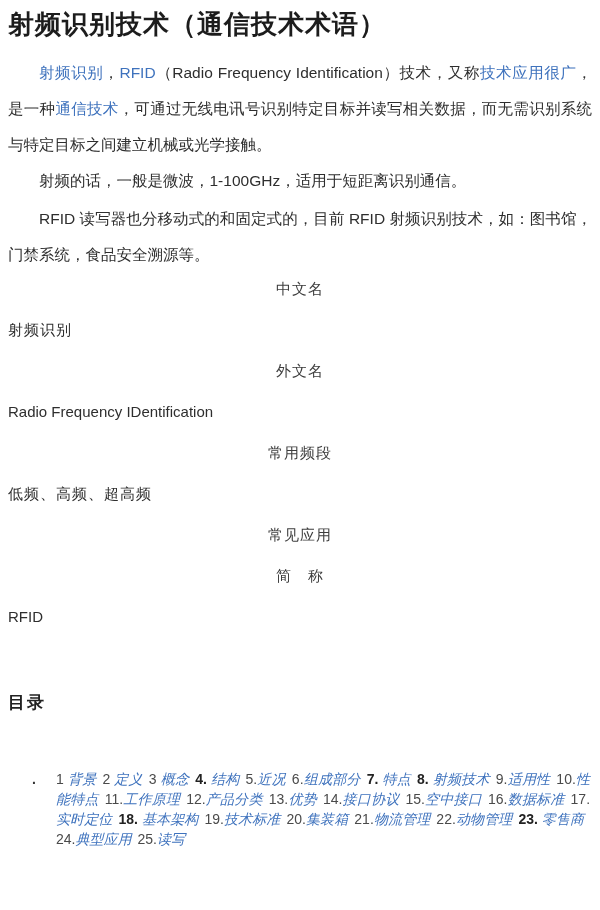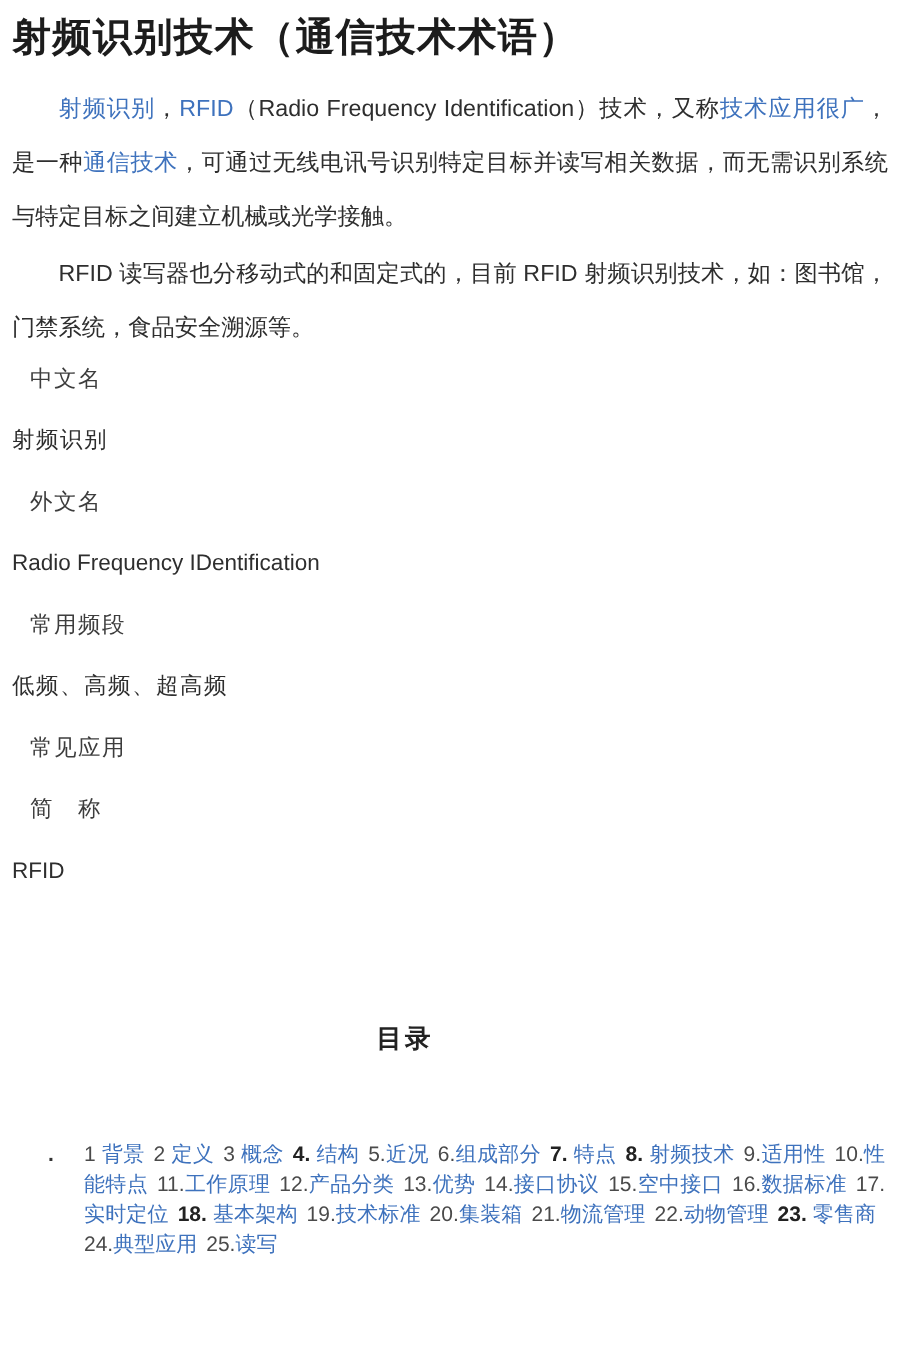--- a/index.html
+++ b/index.html
@@ -21,57 +21,58 @@
   }
   .para.p1 { margin-top: 16px; }
   .para.p3 { margin-top: 2px; }
 
   .link { color: var(--link-color, #3e72bd); cursor: pointer; }
   .plain { color: #2e2e2e; }
 
   .infobox { margin: 6px 0 0 0; padding: 0; }
   .infobox dt {
     font-size: 15px; line-height: 20px; color: #3d3d3d;
-    margin: 0 0 21px 12px; letter-spacing: 1px;
+    margin: 0 0 21px 0; letter-spacing: 1px; text-align: center;
   }
   .infobox dd {
     font-size: 15px; line-height: 20px; color: #2e2e2e;
     margin: 0 0 21px 0; letter-spacing: 1px;
   }
   .infobox dd.latin { letter-spacing: 0; }
 
-  .toc-head-wrap { width: 524px; margin-top: 92px; text-align: center; }
+  .toc-head-wrap { width: 524px; margin-top: 66px; }
   .toc-heading {
     font-size: 17px; line-height: 20px; font-weight: bold;
     color: #222222; margin: 0; display: inline-block; letter-spacing: 2px;
   }
 
   .toc-list { display: flex; margin-top: 56px; }
   .toc-bullet {
     width: 12px; margin-left: 24px; font-size: 14px; line-height: 20px;
     font-weight: bold; color: #333333; flex: none;
   }
   .toc-items {
     flex: 1; margin-left: 12px; padding-right: 2px;
     font-size: 14px; line-height: 20px; text-align: justify;
   }
   .toc-item { margin-right: 6px; }
   .toc-num { color: #4a4a4a; }
   .toc-num.bold { color: #222222; font-weight: bold; }
-  .toc-link { color: var(--link-color, #3e72bd); cursor: pointer; }
+  .toc-link { color: var(--link-color, #3e72bd); cursor: pointer; font-style: italic; }
 </style>
 </head>
 <body>
 
 <div class="page">
 
   <h1 class="doc-title">射频识别技术（通信技术术语）</h1>
 
   <p class="para p1" id="p1"><span class="link">射频识别</span><span class="plain">，</span><span class="link">RFID</span><span class="plain">（Radio Frequency Identification）技术，又称</span><span class="link">技术应用很广</span><span class="plain">，是一种</span><span class="link">通信技术</span><span class="plain">，可通过无线电讯号识别特定目标并读写相关数据，而无需识别系统与特定目标之间建立机械或光学接触。</span></p>
 
+  <p class="para p2">射频的话，一般是微波，1-100GHz，适用于短距离识别通信。</p>
 
   <p class="para p3">RFID 读写器也分移动式的和固定式的，目前 RFID 射频识别技术，如：图书馆，门禁系统，食品安全溯源等。</p>
 
   <dl class="infobox" id="infobox">
       <dt>中文名</dt>
       <dd class="">射频识别</dd>
       <dt>外文名</dt>
       <dd class="latin">Radio Frequency IDentification</dd>
       <dt>常用频段</dt>
       <dd class="">低频、高频、超高频</dd>

